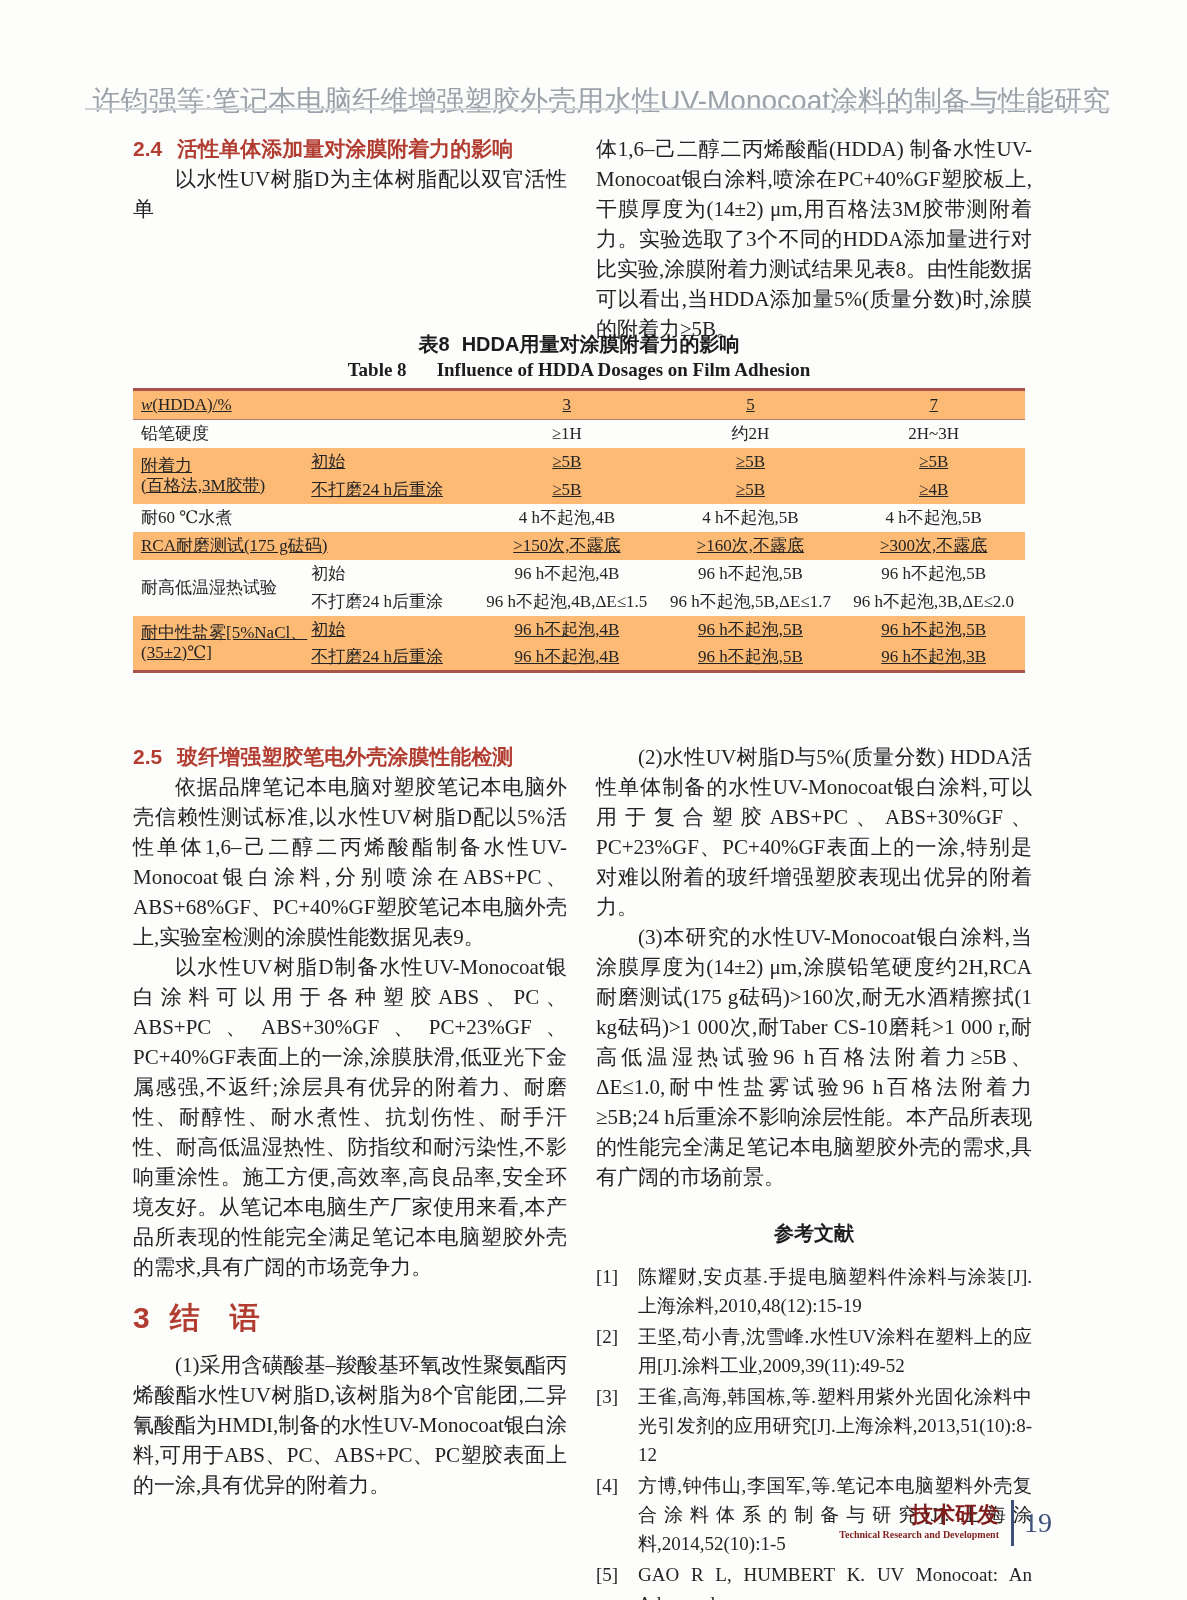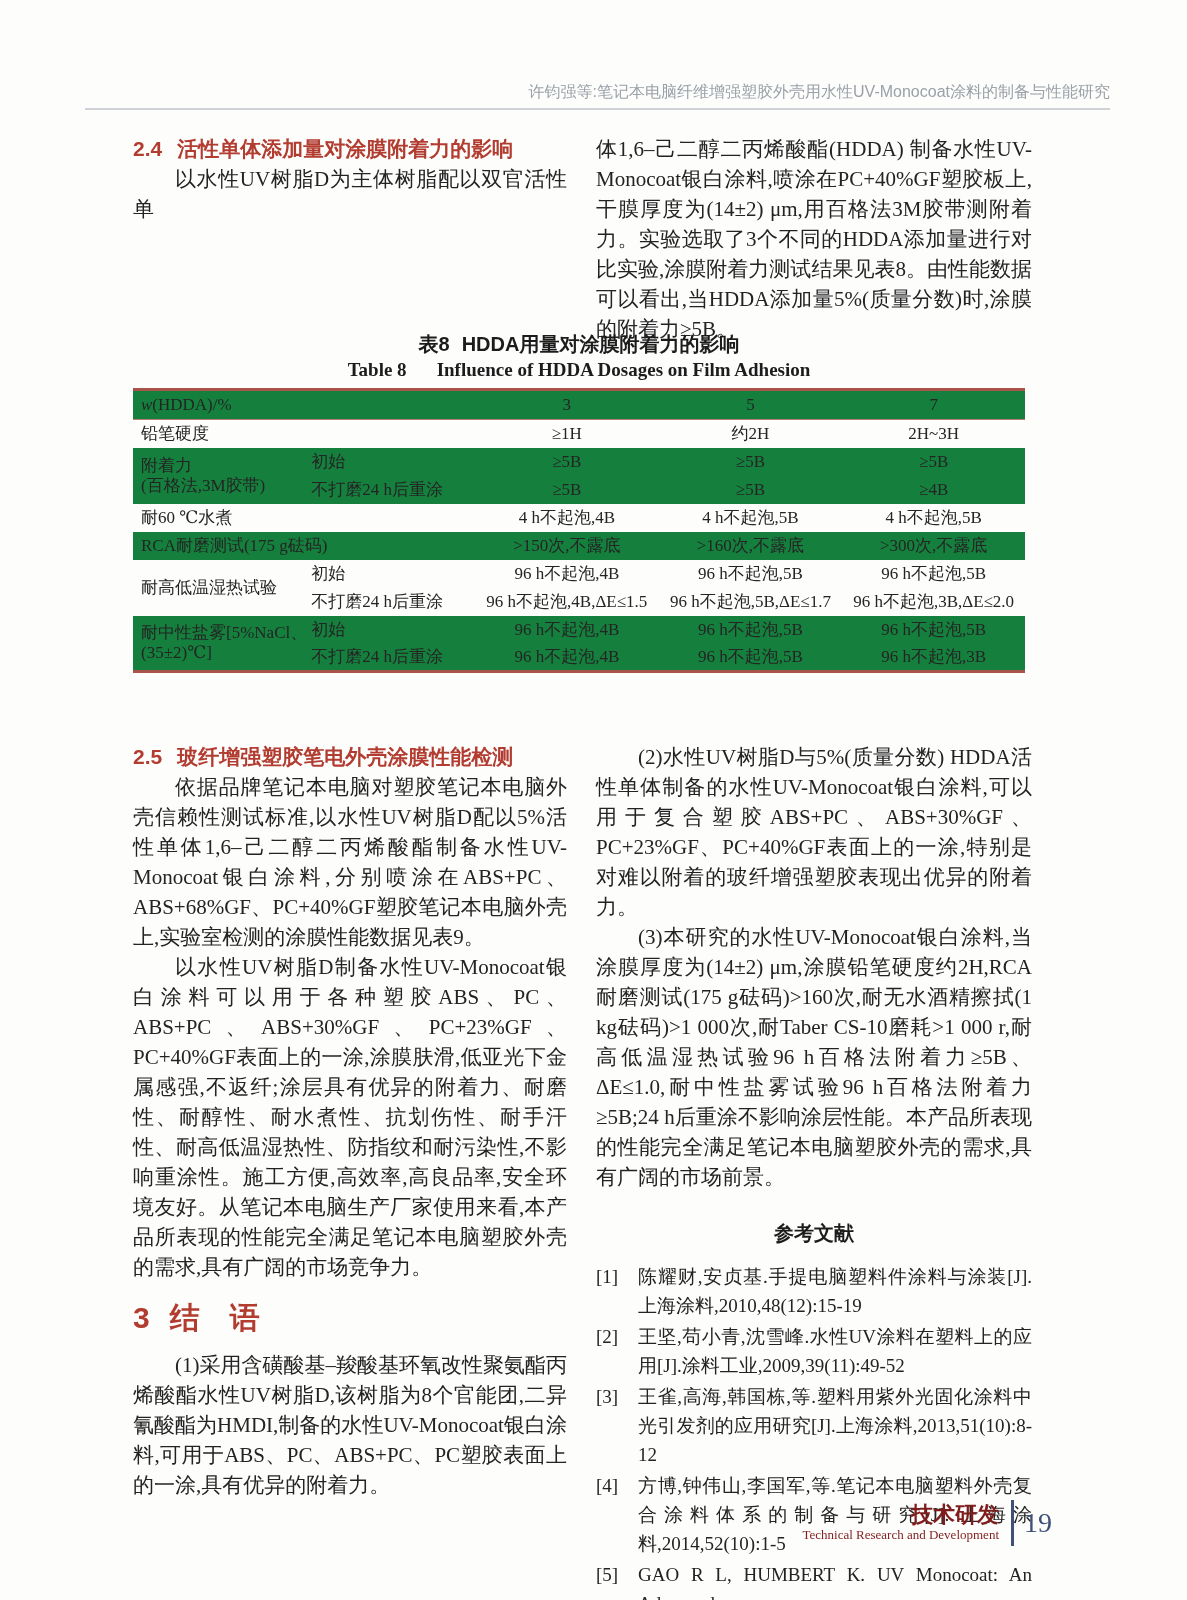--- a/index.html
+++ b/index.html
@@ -7,21 +7,21 @@
   body {
     width:1187px; height:1600px;
     font-family:"Liberation Serif","DejaVu Serif",serif;
     color:#232323;
   }
   .page { position:relative; width:1187px; height:1600px; background:#fdfdfc; overflow:hidden; }
 
   
   .running-head {
     position:absolute; top:82px; left:85px; width:1025px;
-    text-align:right; font-size:16px; color:#9aa1a8;
+    text-align:right; font-size:28px; color:#9aa1a8;
     font-family:"Liberation Sans","DejaVu Sans",sans-serif;
   }
   .head-rule { position:absolute; top:108px; left:85px; width:1025px; height:2px; background:#cfd3d7; }
 
   
   .col { position:absolute; font-size:21px; line-height:30px; text-align:justify; }
   #top-left  { left:133px; top:134px; width:434px; }
   #top-right { left:596px; top:134px; width:436px; }
   #bot-left  { left:133px; top:742px; width:434px; }
   #bot-right { left:596px; top:742px; width:436px; }
@@ -53,21 +53,21 @@
     text-align:center; font-weight:bold; font-size:19px; line-height:25px;
     font-family:"Liberation Serif","DejaVu Serif",serif; color:#1c1c1c;
   }
   .cap-en .cap-gap { margin-right:30px;text-align:right; }
   table.t8 {
     width:100%; margin-top:6px; border-collapse:collapse;
     border-top:3px solid #a9544a; border-bottom:3px solid #a9544a;
     font-size:17px; color:#242424;
   }
   .t8 td { height:28px; vertical-align:middle; padding:1px 2px; }
-  .t8 .pink { background:#15803d; }
+  .t8 .pink { background:#fdba74;text-decoration:underline; }
   .t8 tr.hdr td { border-bottom:1px solid #bb7d73; height:30px; }
   .t8 .lbl { text-align:left; padding-left:8px; white-space:nowrap; overflow:visible; }
   .t8 .sub { text-align:left; white-space:nowrap; overflow:visible; }
   .t8 .val { text-align:center; white-space:nowrap; overflow:visible; }
   .t8 .two-line { line-height:20px; }
 
   
   .refs-title {
     text-align:center; font-weight:bold; font-size:20px;
     font-family:"Liberation Sans","DejaVu Sans",sans-serif;
@@ -77,21 +77,21 @@
   .ref-num { flex:none; width:42px; }
   .ref-text { flex:1; text-align:justify; }
 
   
   .footer {
     position:absolute; top:1500px; left:0; width:1052px;
     display:flex; justify-content:flex-end; align-items:center;
   }
   .f-text { text-align:right; color:#7f1d1d; }
   .f-cn { font-size:22px; font-weight:bold; line-height:24px; font-family:"Liberation Sans","DejaVu Sans",sans-serif; }
-  .f-en { font-size:13px; font-weight:normal; line-height:16px; font-family:"Liberation Serif",serif; }
+  .f-en { font-size:10px; font-weight:bold; line-height:16px; font-family:"Liberation Serif",serif; }
   .f-bar { width:3px; height:46px; background:#3e5178; margin:0 10px 0 12px; }
   .f-num { font-size:28px; color:#3e5178; font-family:"Liberation Serif",serif; }
 </style>
 </head>
 <body>
 
 <div class="page">
 
   <div class="running-head">许钧强等:笔记本电脑纤维增强塑胶外壳用水性UV-Monocoat涂料的制备与性能研究</div>
   <div class="head-rule"></div>

